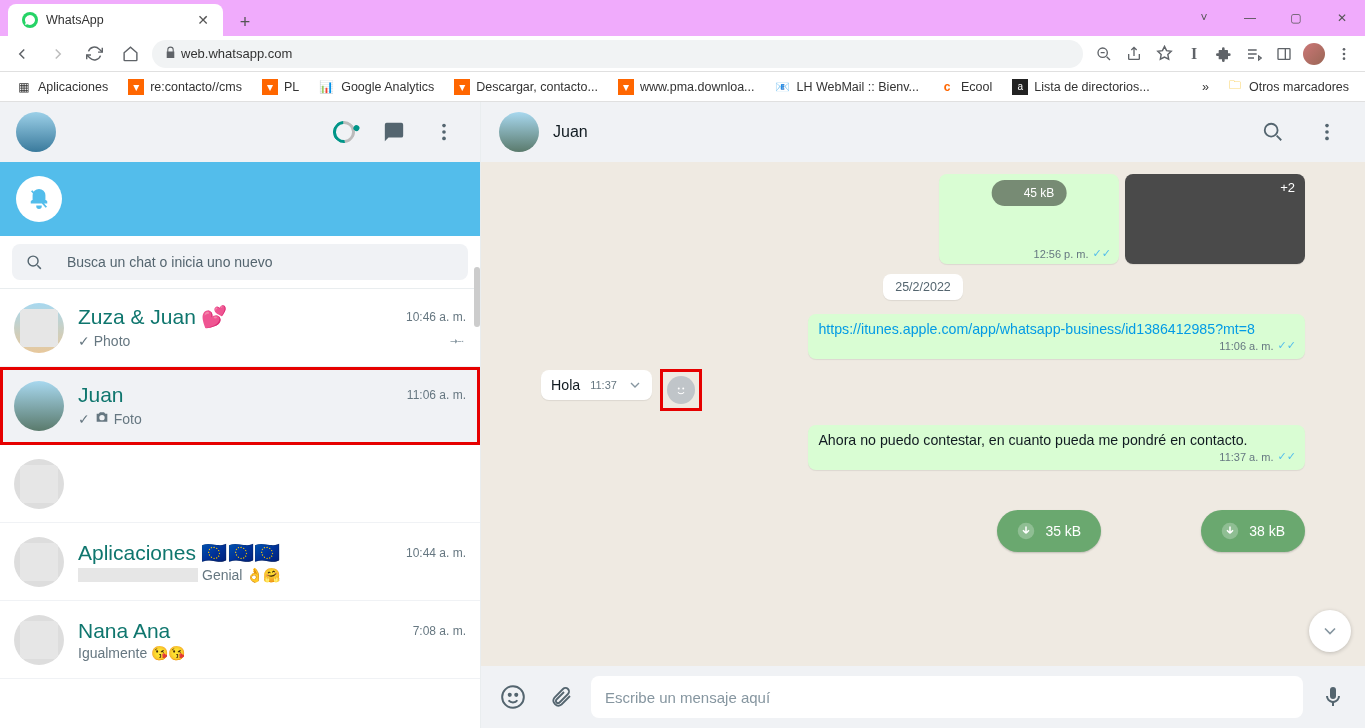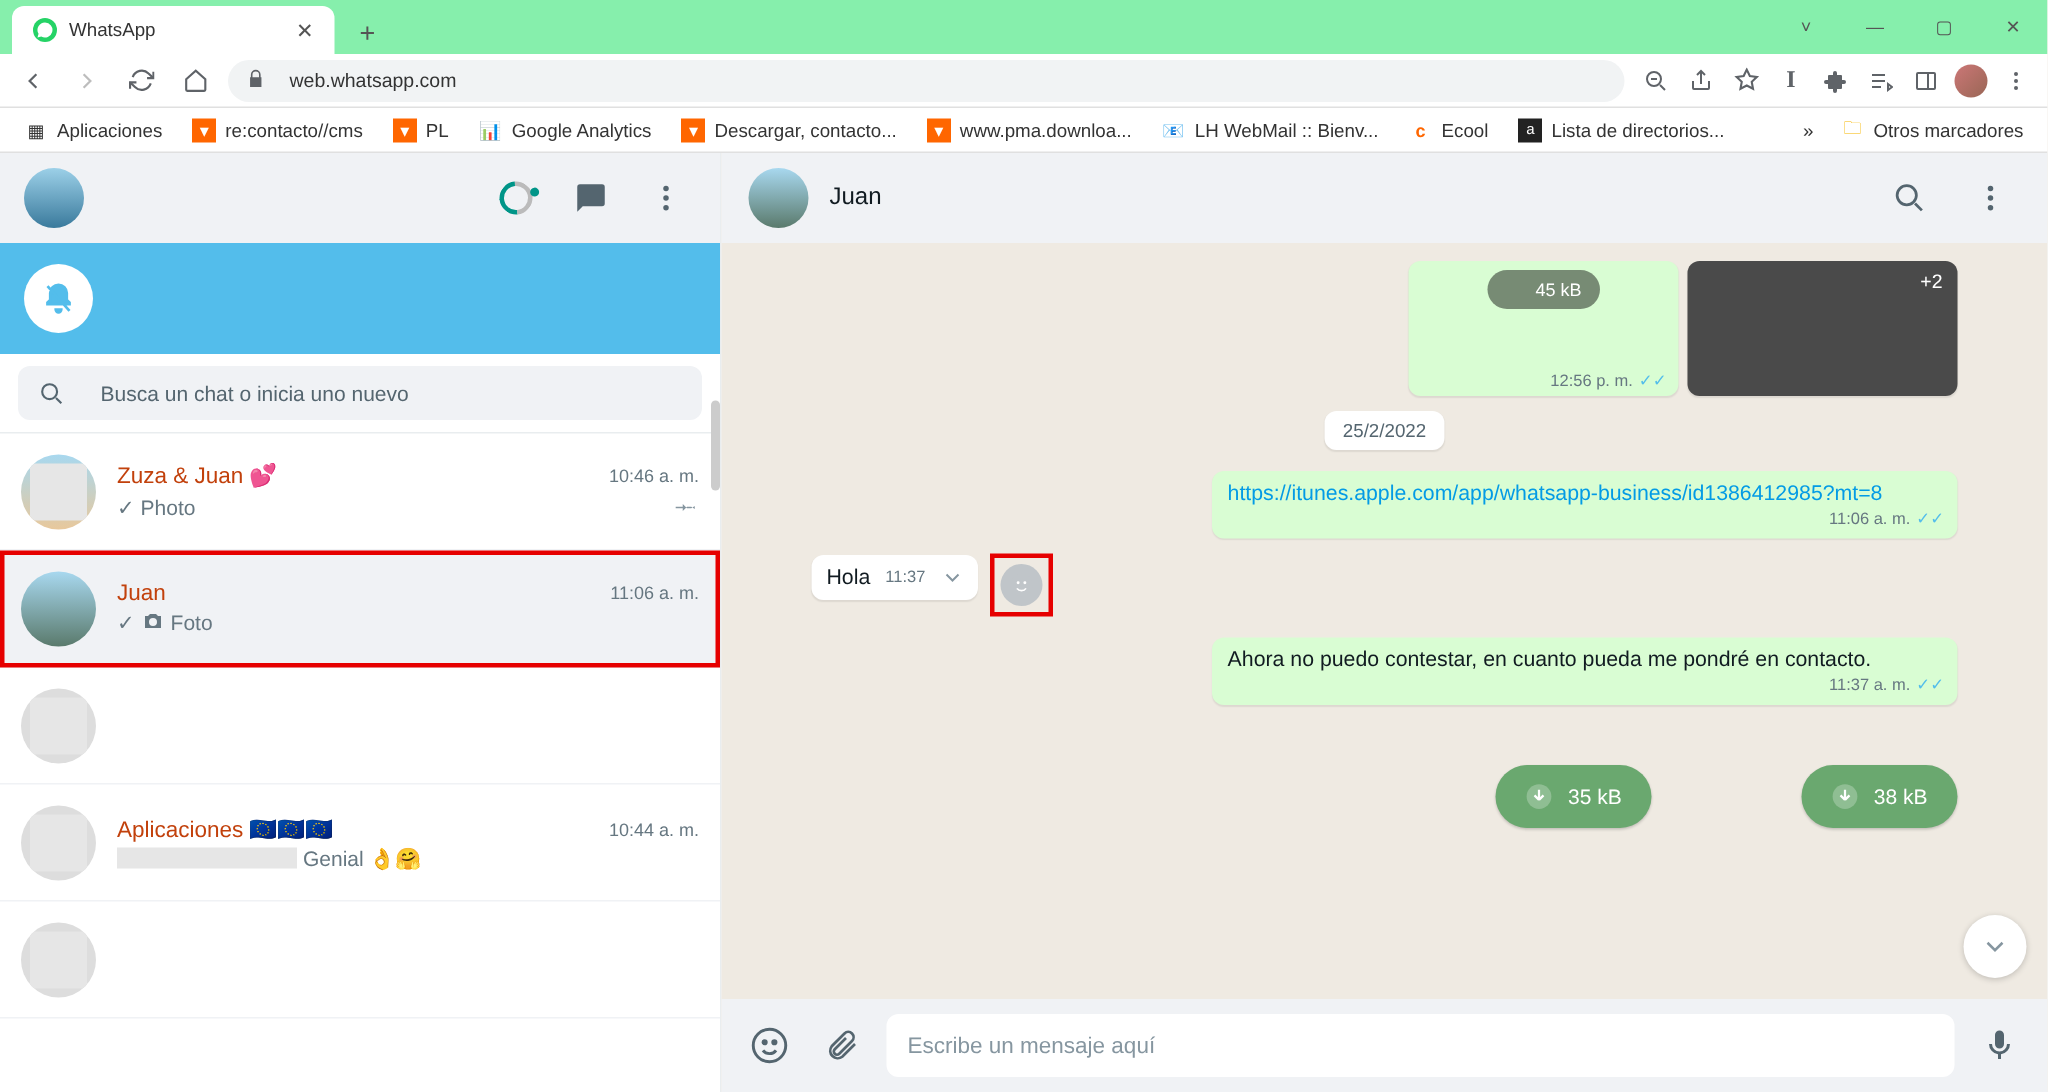--- a/index.html
+++ b/index.html
@@ -1,29 +1,29 @@
 <!DOCTYPE html>
 <html><head>
 <meta charset="utf-8">
 <style>
 *{box-sizing:border-box;margin:0;padding:0;font-family:"Segoe UI",Helvetica,Arial,sans-serif;-webkit-font-smoothing:antialiased}
 body{width:1365px;height:728px;overflow:hidden;background:#fff}
 
-.tabbar{height:36px;background:#86efac;display:flex;align-items:flex-end;padding-left:8px}
+.tabbar{height:36px;background:#f0abfc;display:flex;align-items:flex-end;padding-left:8px}
 .tab{height:32px;background:#fff;border-radius:8px 8px 0 0;display:flex;align-items:center;padding:0 14px;gap:8px;min-width:215px;position:relative;font-size:12.5px;color:#333}
 .tab .favicon{width:16px;height:16px;border-radius:50%;background:#25d366;display:flex;align-items:center;justify-content:center}
 .tab .favicon svg{width:12px;height:12px;fill:#fff}
 .tab .close{margin-left:auto;color:#555;font-size:14px;line-height:1}
 .newtab{width:28px;height:28px;display:flex;align-items:center;justify-content:center;color:#555;font-size:18px;margin-left:8px}
 .winctrl{margin-left:auto;display:flex;height:36px}
 .winctrl div{width:46px;display:flex;align-items:center;justify-content:center;color:#555;font-size:12px}
 .toolbar{height:36px;background:#fff;display:flex;align-items:center;padding:0 8px;gap:8px;border-bottom:1px solid #e0e0e0}
 .tbtn{width:28px;height:28px;display:flex;align-items:center;justify-content:center;color:#5f6368}
 .tbtn.disabled{color:#bdbdbd}
-.addr{flex:1;height:28px;background:#f1f3f4;border-radius:14px;display:flex;align-items:center;padding:0 12px;gap:16px;font-size:13px;color:#333}
+.addr{flex:1;height:28px;background:#f1f3f4;border-radius:14px;display:flex;align-items:center;padding:0 12px;gap:4px;font-size:13px;color:#333}
 .addr .lock{color:#5f6368}
 .rightico{display:flex;gap:4px;align-items:center}
 .rightico .tbtn{width:26px}
 .avatar-img{width:22px;height:22px;border-radius:50%;background:linear-gradient(135deg,#c77,#965)}
 .bookmarks{height:30px;background:#fff;display:flex;align-items:center;padding:0 8px;gap:4px;border-bottom:1px solid #e0e0e0;font-size:12.5px;color:#333}
 .bm{display:flex;align-items:center;gap:6px;padding:0 8px;height:26px;border-radius:4px;white-space:nowrap}
 .bmicon{width:16px;height:16px;display:flex;align-items:center;justify-content:center;font-size:12px}
 .bmsep{margin-left:auto;display:flex;align-items:center;gap:10px}
 .folder{color:#f6b600}
 
@@ -44,21 +44,21 @@
 .searchin{background:#f0f2f5;height:36px;border-radius:8px;display:flex;align-items:center;padding:0 14px;gap:24px;color:#54656f;font-size:14px}
 .chats{flex:1;overflow:hidden}
 .chat{display:flex;padding:0 14px;height:78px;align-items:center;gap:14px;border-bottom:1px solid #f0f2f5;position:relative}
 .chat.selected{background:#f0f2f5}
 .chat.highlight{outline:3px solid #e60000;outline-offset:-3px}
 .chat .av{width:50px;height:50px;border-radius:50%;background:#ddd;background-size:cover;flex:none}
 .chat .av.blur{position:relative;overflow:hidden}
 .chat .av.blur::after{content:"";position:absolute;inset:6px;background:#e6e6e6}
 .chat .body{flex:1;min-width:0}
 .chat .row1{display:flex;align-items:center;justify-content:space-between}
-.chat .name{font-size:15px;color:#c2410c;display:flex;align-items:center;gap:2px}
+.chat .name{font-size:21px;color:#0f766e;display:flex;align-items:center;gap:2px}
 .chat .time{font-size:12px;color:#667781;white-space:nowrap}
 .chat .row2{display:flex;align-items:center;gap:4px;color:#667781;font-size:14px;margin-top:2px}
 .chat .row2 .pinned{margin-left:auto;color:#8696a0}
 .partial-blur{display:inline-block;width:120px;height:14px;background:#e6e6e6;vertical-align:middle}
 
 .right{flex:1;display:flex;flex-direction:column;background:#efeae2;position:relative}
 .right::after{content:"";position:absolute;inset:0;pointer-events:none;background:radial-gradient(circle,#0000 50%,#0000);}
 .rhead{height:60px;background:#f0f2f5;display:flex;align-items:center;padding:0 18px;gap:14px}
 .rhead .av{width:40px;height:40px;border-radius:50%;background:#cfd8dc}
 .rhead .nm{font-size:16px;color:#111b21;flex:1}
@@ -321,20 +321,29 @@
             </div>
           <div class="row2">
               <span class="partial-blur"></span>
               <span> Genial 👌🤗</span>
             </div>
         </div>
       </div>
 
       <div class="chat">
         <div class="av blur"></div>
+        <div class="body">
+          <div class="row1">
+              <span class="name">Nana Ana</span>
+              <span class="time">7:08 a. m.</span>
+            </div>
+          <div class="row2">
+              <span>Igualmente 😘😘</span>
+            </div>
+        </div>
       </div>
     </div>
     <div class="left-scrollbar"></div>
   </div>
 
   <div class="right">
     <div class="rhead">
       <div class="av" style="background:linear-gradient(#a8d8ef,#5a7a6c)"></div>
       <div class="nm">Juan</div>
       <div class="hbtn">

